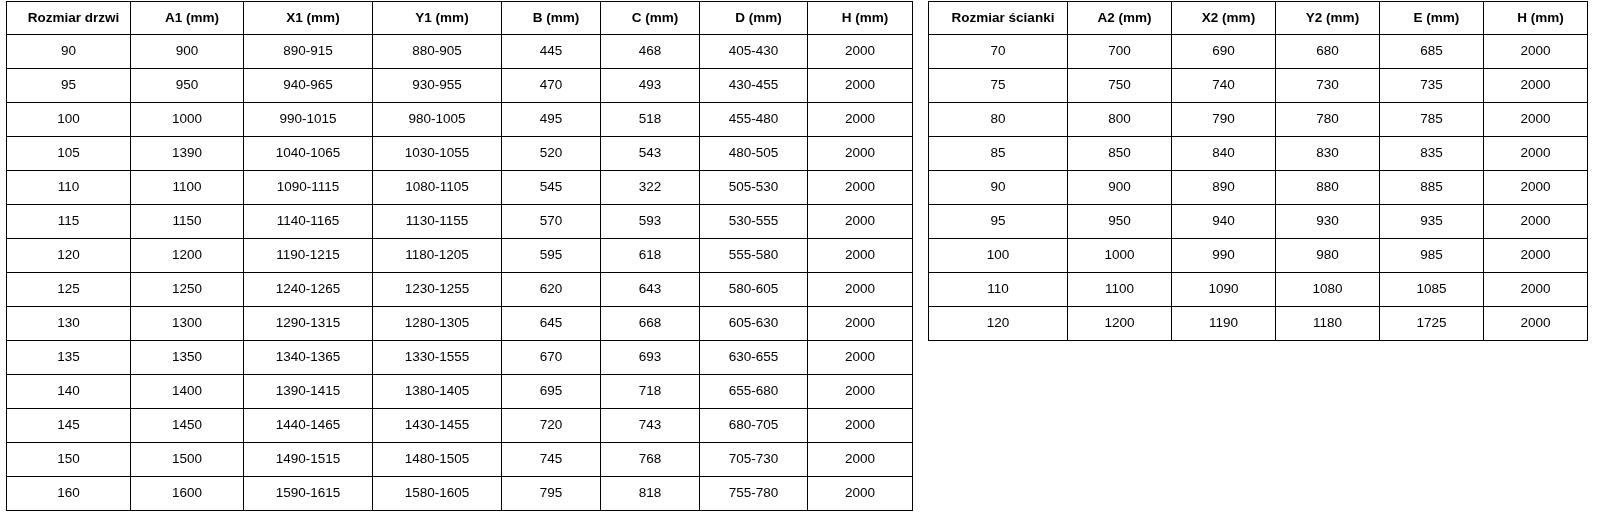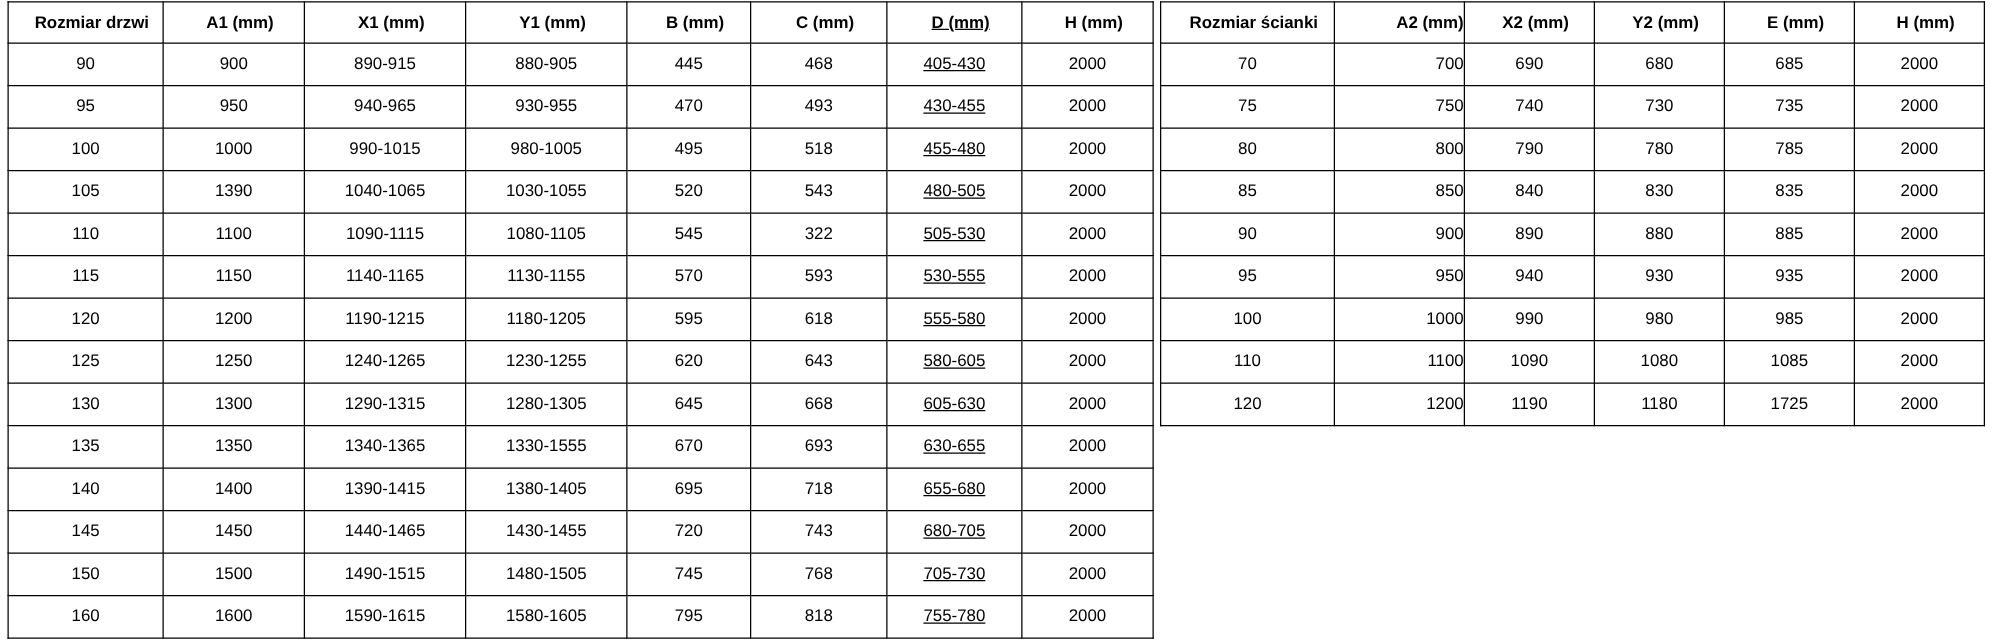--- a/index.html
+++ b/index.html
@@ -50,27 +50,27 @@
   table.spec td {
     font-weight: normal;
   }
 
   
   #doors-table th:nth-child(1), #doors-table td:nth-child(1) { width: 124px; }
   #doors-table th:nth-child(2), #doors-table td:nth-child(2) { width: 113px; }
   #doors-table th:nth-child(3), #doors-table td:nth-child(3) { width: 129px; }
   #doors-table th:nth-child(4), #doors-table td:nth-child(4) { width: 129px; }
   #doors-table th:nth-child(5), #doors-table td:nth-child(5) { width: 99px; }
-  #doors-table th:nth-child(6), #doors-table td:nth-child(6) { width: 109px; }
-  #doors-table th:nth-child(7), #doors-table td:nth-child(7) { width: 108px; text-decoration: underline; }
+  #doors-table th:nth-child(6), #doors-table td:nth-child(6) { width: 99px; }
+  #doors-table th:nth-child(7), #doors-table td:nth-child(7) { width: 108px; }
   #doors-table th:nth-child(8), #doors-table td:nth-child(8) { width: 105px; }
 
   
   #walls-table th:nth-child(1), #walls-table td:nth-child(1) { width: 139px; }
-  #walls-table th:nth-child(2), #walls-table td:nth-child(2) { width: 104px; text-align: right; }
+  #walls-table th:nth-child(2), #walls-table td:nth-child(2) { width: 104px; }
   #walls-table th:nth-child(3), #walls-table td:nth-child(3) { width: 104px; }
   #walls-table th:nth-child(4), #walls-table td:nth-child(4) { width: 104px; }
   #walls-table th:nth-child(5), #walls-table td:nth-child(5) { width: 104px; }
   #walls-table th:nth-child(6), #walls-table td:nth-child(6) { width: 104px; }
 </style>
 </head>
 <body>
 
 <div class="page">
 

